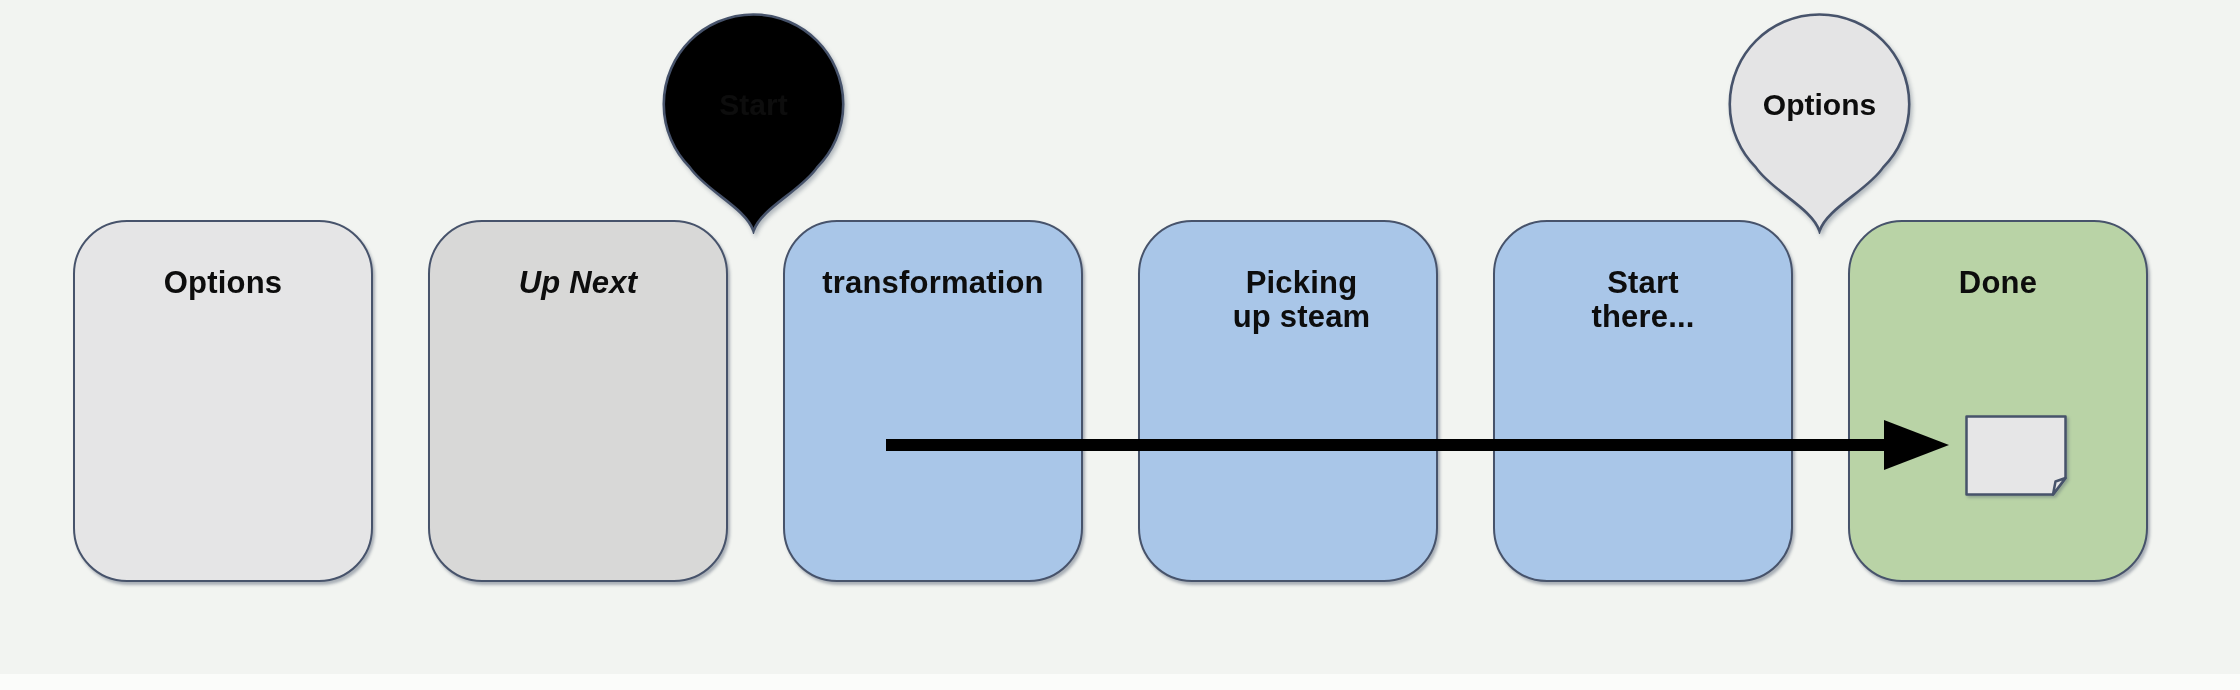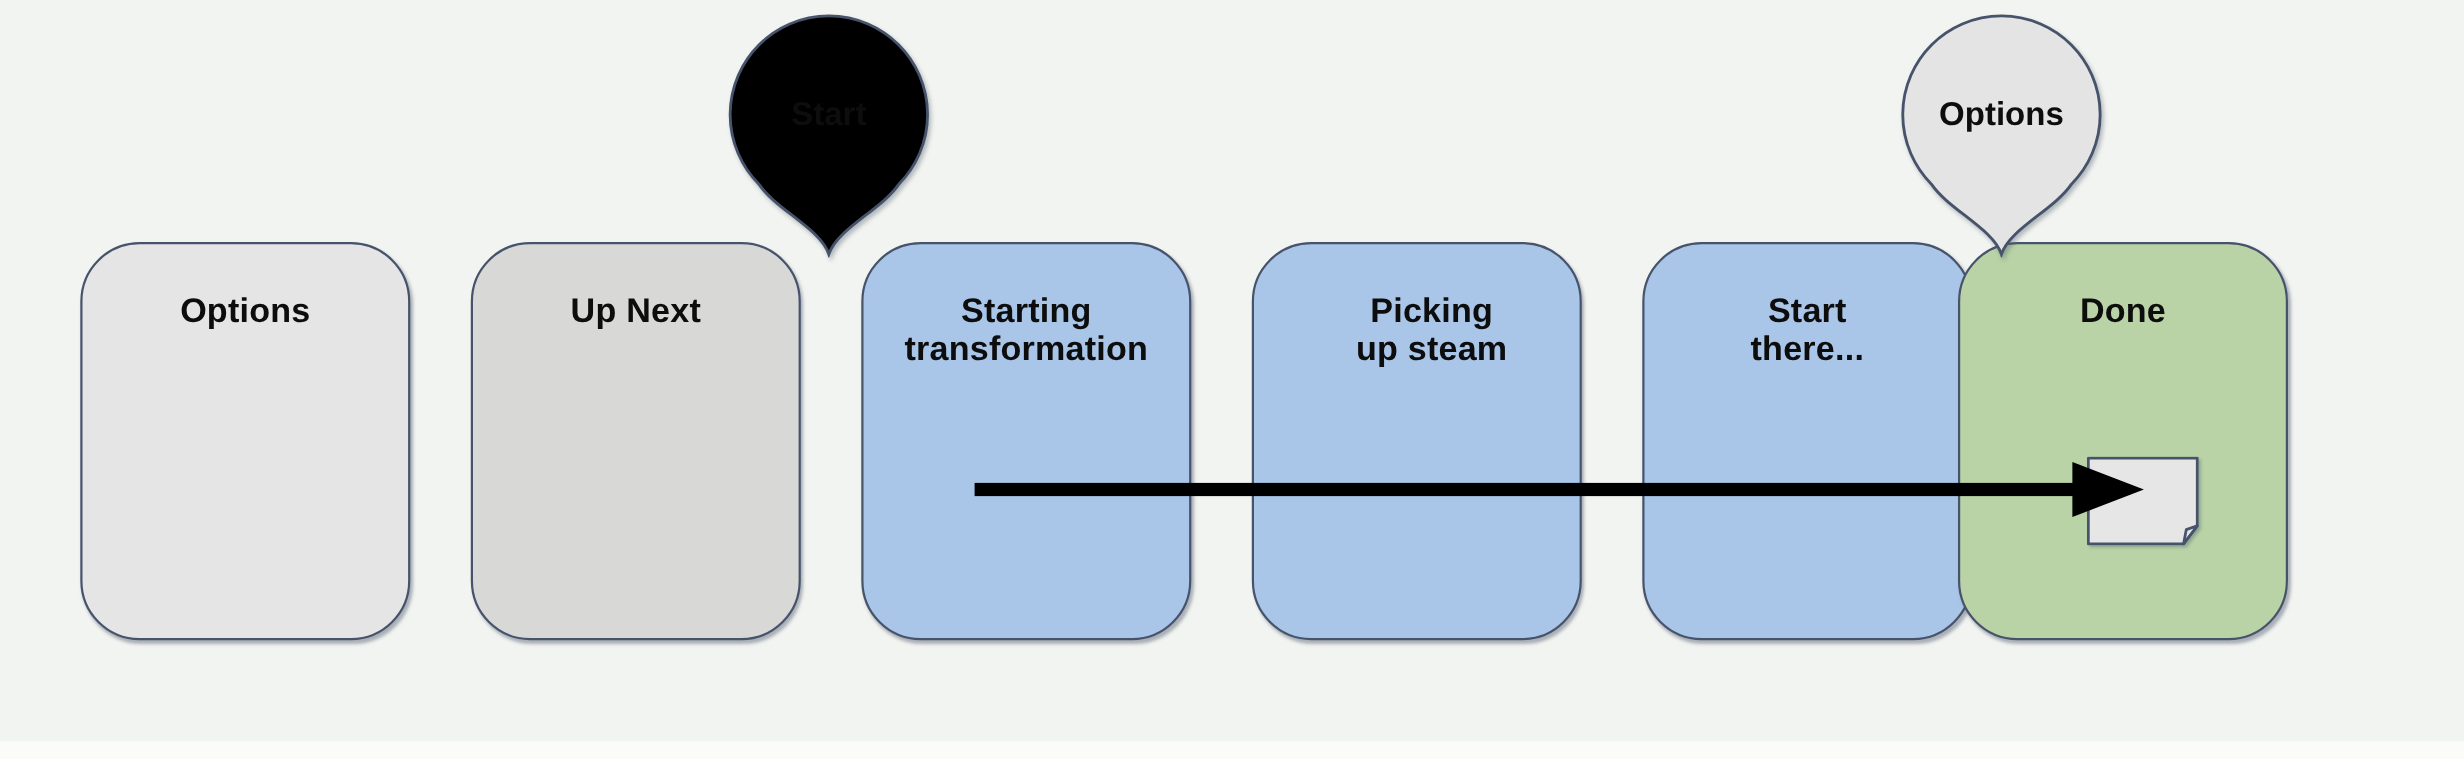--- a/index.html
+++ b/index.html
@@ -21,21 +21,21 @@
     box-sizing: border-box;
     border: 2.5px solid #47536b;
     border-radius: 54px;
     box-shadow: 2px 3px 3px rgba(80, 92, 110, 0.45);
   }
   .card.c1 { left: 73px; }
   .card.c2 { left: 428px; }
   .card.c3 { left: 783px; }
   .card.c4 { left: 1138px; padding-left: 27px; }
   .card.c5 { left: 1493px; }
-  .card.c6 { left: 1780px; }
+  .card.c6 { left: 1848px; }
   .card-title {
     margin-top: 44px;
     text-align: center;
     font-size: 31px;
     line-height: 34px;
     font-weight: 700;
     letter-spacing: 0.2px;
     color: #0d0d0d;
   }
   .card-title span { display: block; }
@@ -83,30 +83,29 @@
 </head>
 <body>
 
 <div class="card c1" style="background-color: rgb(229, 229, 230);">
   <div class="card-title">
     <span>Options</span>
       <span></span>
   </div>
 </div>
 
-<div class="card c2" style="background-color: rgb(216, 216, 215);">
+<div class="card c2" style="background-color: rgb(216, 216, 215); font-style: italic;">
   <div class="card-title">
     <span>Up Next</span>
       <span></span>
   </div>
 </div>
 
 <div class="card c3" style="background-color: rgb(169, 198, 232);">
   <div class="card-title">
-    <span>Starting</span>
       <span>transformation</span>
   </div>
 </div>
 
 <div class="card c4" style="background-color: rgb(169, 198, 232);">
   <div class="card-title">
     <span>Picking</span>
       <span>up steam</span>
   </div>
 </div>

